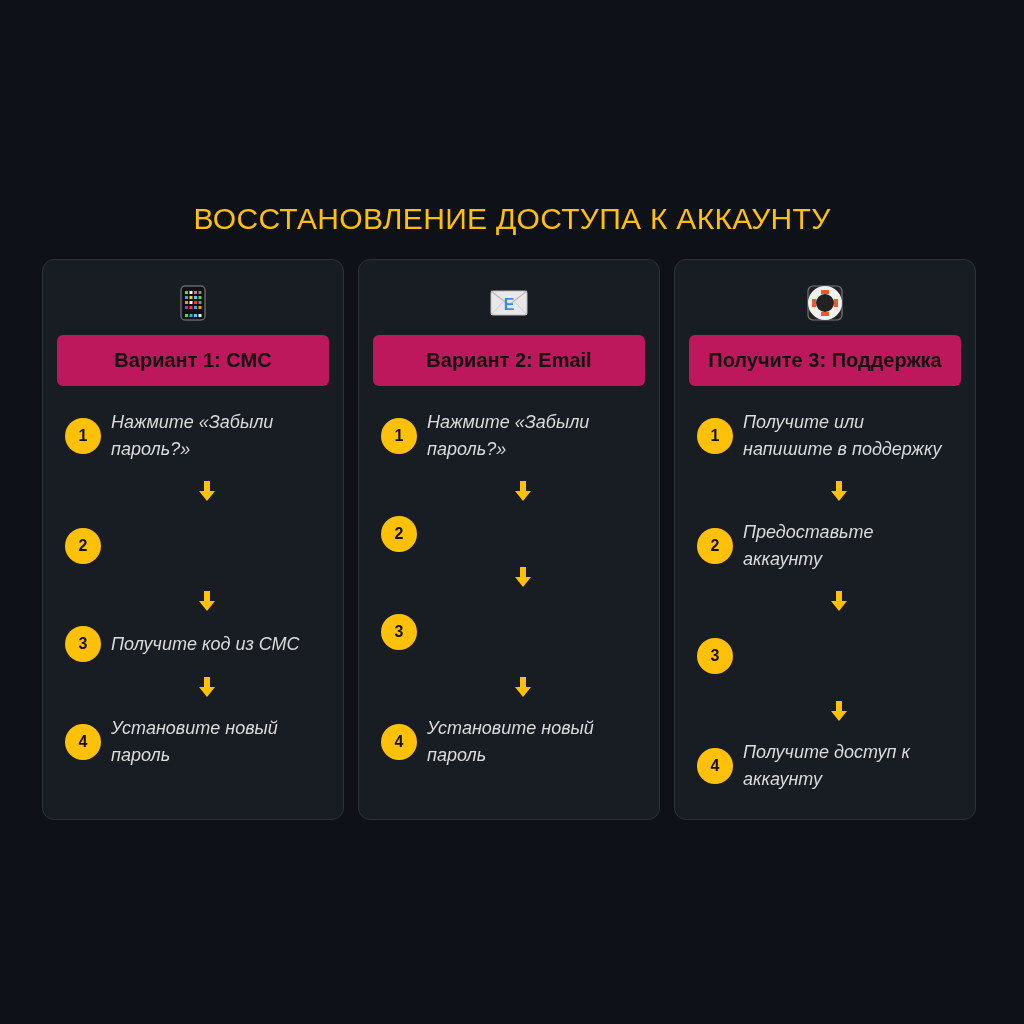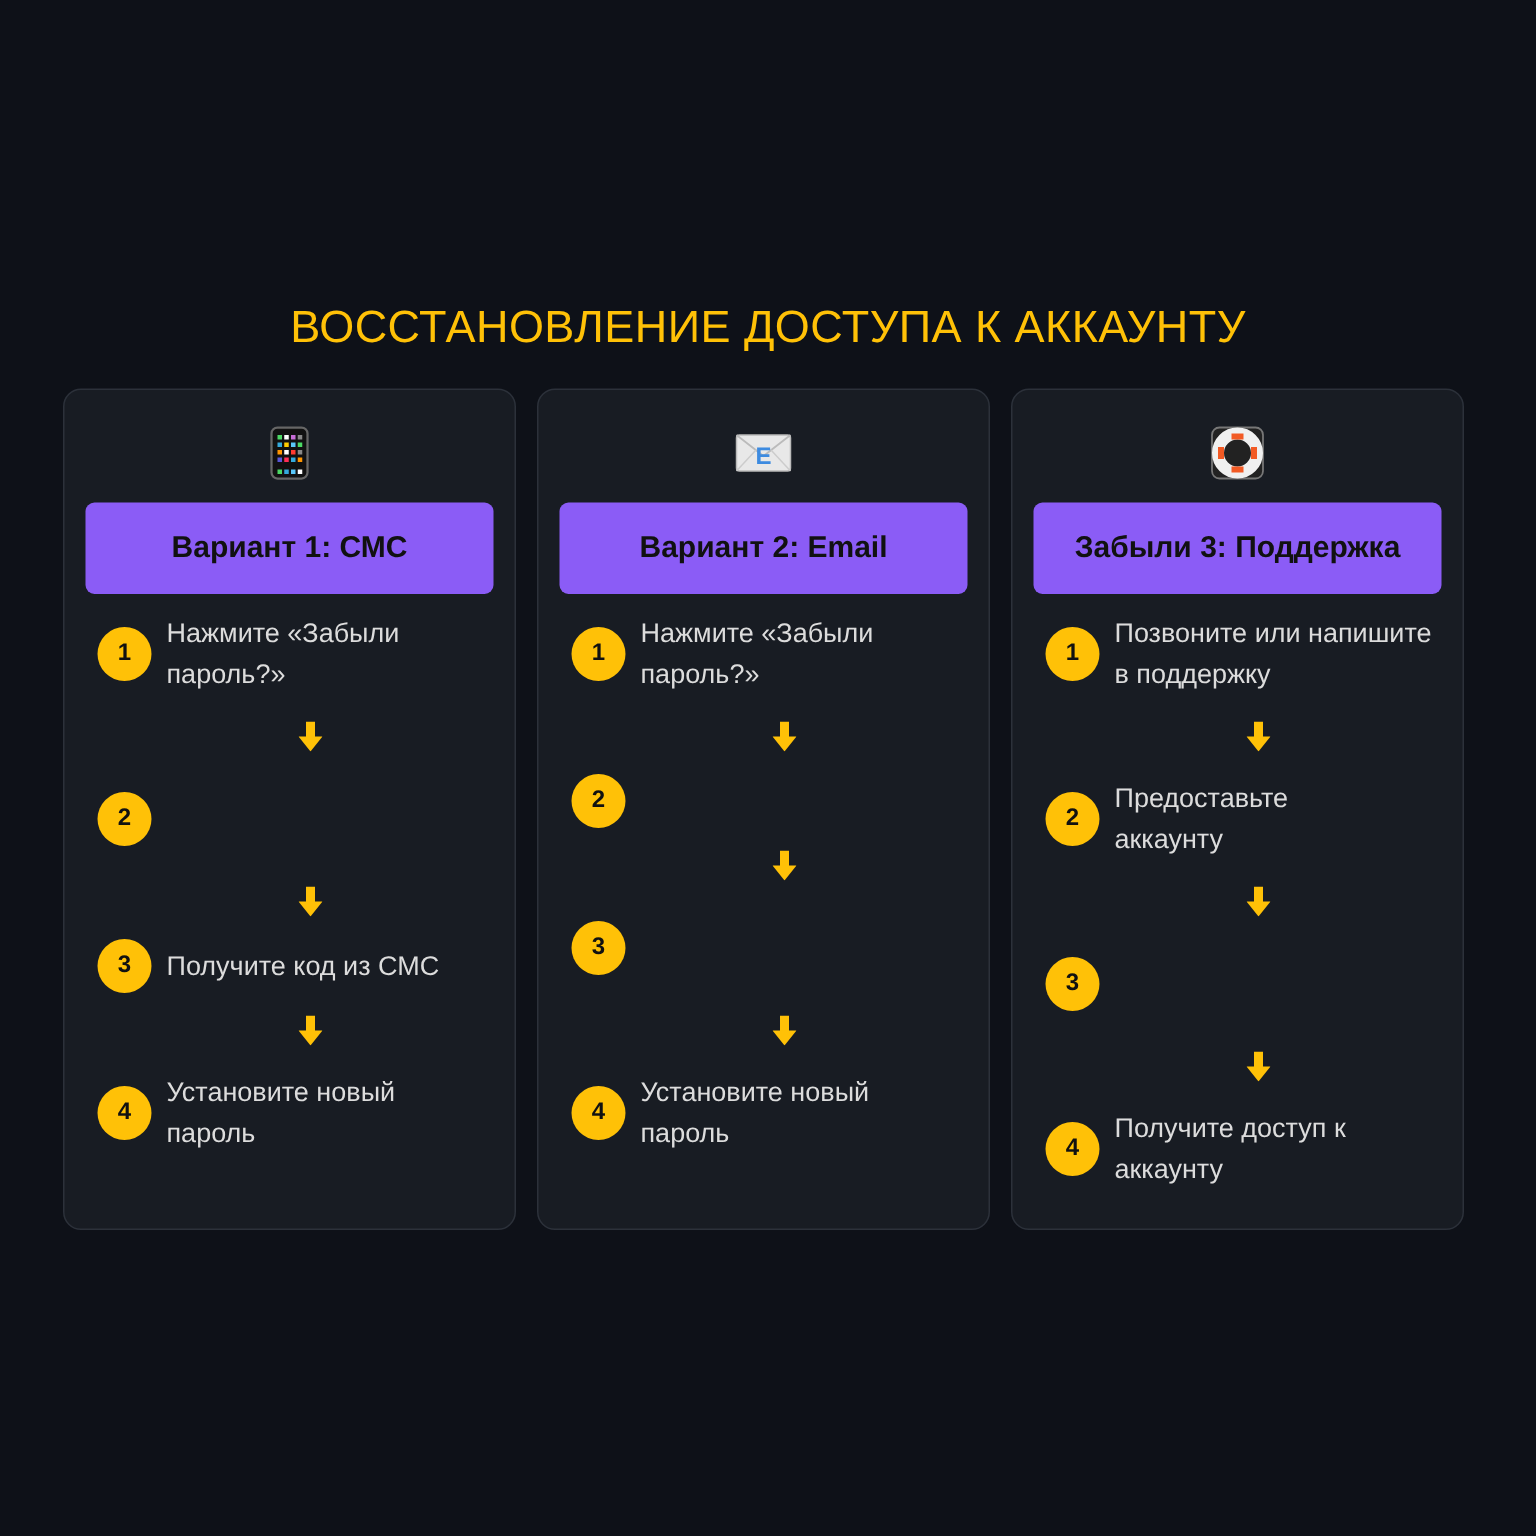--- a/index.html
+++ b/index.html
@@ -37,22 +37,22 @@
       position: absolute;
       top: 20px; left: 0; width: 100%;
       text-align: center;
       font-size: 34px;
       line-height: 40px;
     }
     .card-icon svg { display: inline-block; vertical-align: middle; }
     .card-header {
       position: absolute;
       top: 75px; left: 14px; right: 14px;
-      height: 61px;
-      background: #8b5cf6;
+      height: 51px;
+      background: #be185d;
       border-radius: 6px;
       display: flex; align-items: center; justify-content: center;
       color: #111;
       font-weight: 700;
       font-size: 20px;
     }
     .steps {
       position: absolute;
       top: 146px; left: 22px; right: 16px;
     }
@@ -68,20 +68,21 @@
       color: #111;
       font-weight: 700;
       font-size: 16px;
       display: flex; align-items: center; justify-content: center;
       margin-right: 10px;
     }
     .step-text {
       color: #dcdcdc;
       font-size: 18px;
       line-height: 27px;
+      font-style: italic;
     }
     .arrow {
       height: 50px;
       display: flex; align-items: center; justify-content: center;
       margin-left: 22px;
     }
   </style>
 </head>
 <body>
 
@@ -206,25 +207,25 @@
     <div class="card-icon">
       <svg width="36" height="36" viewBox="0 0 36 36">
         <rect x="1" y="1" width="34" height="34" rx="5" fill="#222" stroke="#777" stroke-width="1.2"></rect>
         <circle cx="18" cy="18" r="13" fill="none" stroke="#f0f0f0" stroke-width="8"></circle>
         <path d="M14 5 L22 5 L22 9 L14 9 Z" fill="#f25a24"></path>
         <path d="M14 27 L22 27 L22 31 L14 31 Z" fill="#f25a24"></path>
         <path d="M5 14 L9 14 L9 22 L5 22 Z" fill="#f25a24"></path>
         <path d="M27 14 L31 14 L31 22 L27 22 Z" fill="#f25a24"></path>
       </svg>
     </div>
-    <div class="card-header">Забыли 3: Поддержка</div>
+    <div class="card-header">Получите 3: Поддержка</div>
     <div class="steps">
       <div class="step">
         <div class="badge">1</div>
-        <div class="step-text" style="width:215px">Позвоните или напишите в поддержку</div>
+        <div class="step-text" style="width:215px">Получите или напишите в поддержку</div>
       </div>
       <div class="arrow">
           <svg width="16" height="20" viewBox="0 0 16 20">
             <rect x="5" y="0" width="6" height="11" fill="#ffc107"></rect>
             <polygon points="0,10 16,10 8,20" fill="#ffc107"></polygon>
           </svg>
         </div>
       <div class="step">
         <div class="badge">2</div>
         <div class="step-text" style="width:140px">Предоставьте аккаунту</div>

